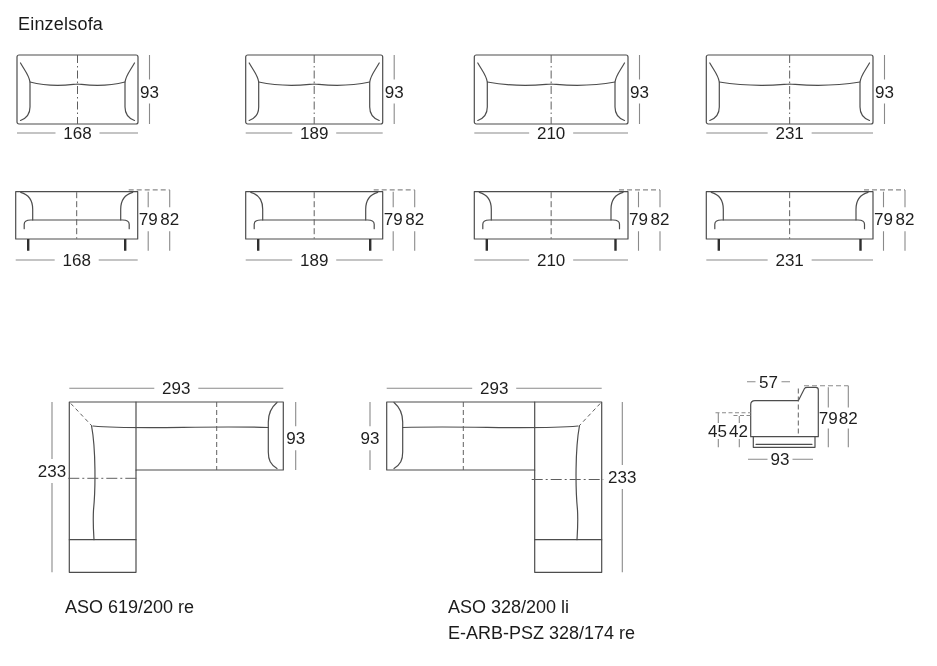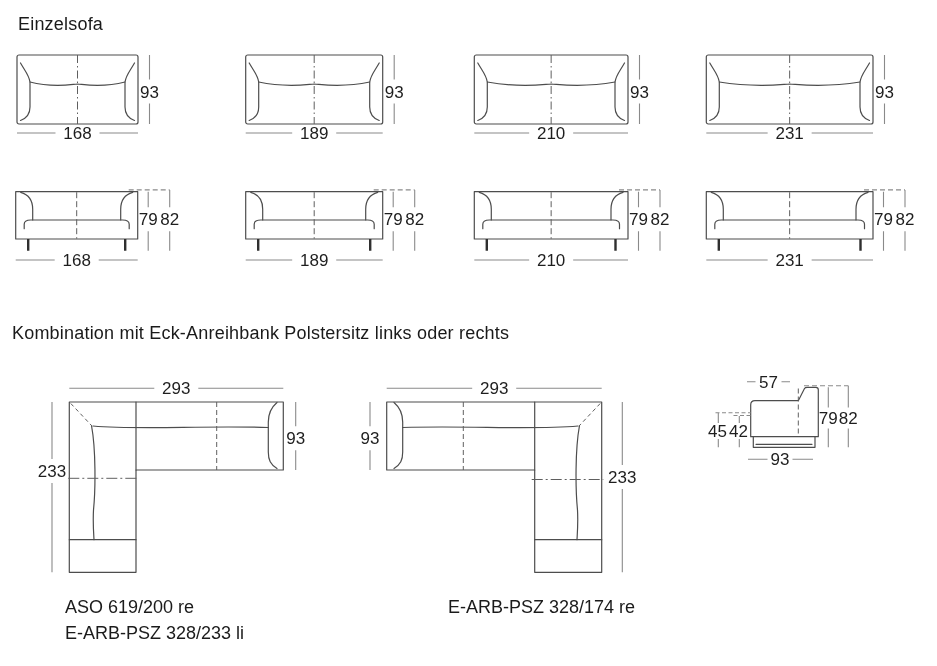--- a/index.html
+++ b/index.html
@@ -12,21 +12,20 @@
   .in{fill:none;stroke:#5f5f5f;stroke-width:1;}
   .dim{fill:none;stroke:#8a8a8a;stroke-width:1.1;}
   text.t{font-size:17px;fill:#1e1e1e;font-family:"Liberation Sans",sans-serif;}
 </style>
 </head>
 <body>
 
 <div class="page">
   <div class="hd" style="left:18px;top:14px;">Einzelsofa</div>
 
-  <div class="hd" style="left:12px;top:323px;">Kombination mit Eck-Anreihbank Polstersitz links oder rechts</div>
 
   <svg id="diagram" width="937" height="666" viewBox="0 0 937 666">
       <g transform="translate(17,55)">
         <rect class="ln" x="0" y="0" width="121" height="69" rx="2"></rect>
         <path class="ln" d="M3.5,8 C8,16 12,20 13,27 L13,52 C13,60 9,63.5 3.5,65.5"></path>
         <path class="ln" d="M117.5,8 C113,16 109,20 108,27 L108,52 C108,60 112,63.5 117.5,65.5"></path>
         <path class="ln" d="M13,27 C36.3,33 53.24,29.5 60.5,29 C67.76,29.5 84.69999999999999,33 108,27"></path>
         <path class="in" stroke-dasharray="8 3 1.5 3" d="M60.5,0 V69"></path>
       </g>
       <path class="dim" d="M149.5,55 V79.5 M149.5,103.5 V124"></path>
@@ -174,18 +173,18 @@
       <text class="t" x="717.5" y="437" text-anchor="middle">45</text>
       <text class="t" x="738.5" y="437" text-anchor="middle">42</text>
       <text class="t" x="828.3" y="424" text-anchor="middle">79</text>
       <text class="t" x="848.3" y="424" text-anchor="middle">82</text>
       <text class="t" x="768.5" y="387.7" text-anchor="middle">57</text>
       <text class="t" x="780" y="465.3" text-anchor="middle">93</text>
     </svg>
 
   <div class="lbl" style="left:65px;top:594px;">
     <div>ASO 619/200 re</div>
-    <div>E-ARB-PSZ 328/233 li</div>
   </div>
   <div class="lbl" style="left:448px;top:594px;">
+    <div>ASO 328/200 li</div>
     <div>E-ARB-PSZ 328/174 re</div>
   </div>
 </div>
 
 </body></html>

